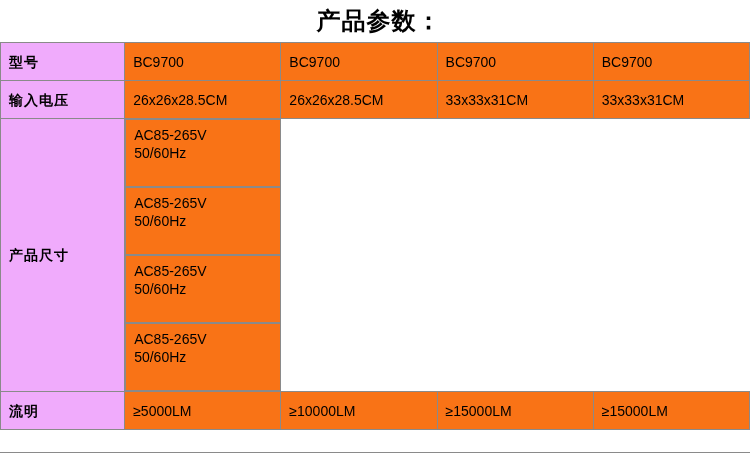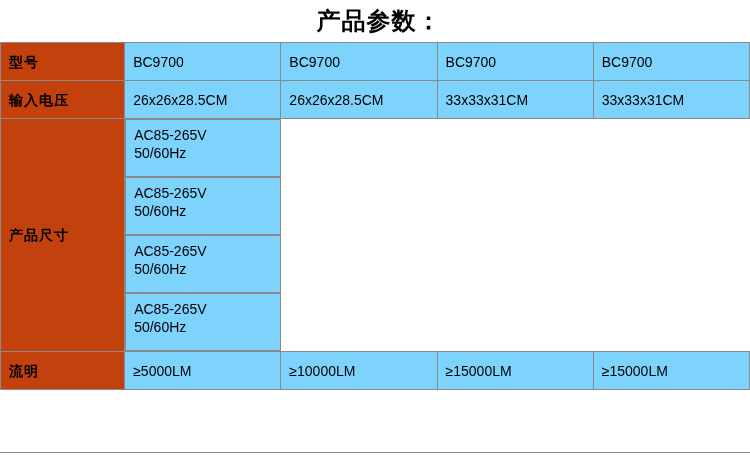--- a/index.html
+++ b/index.html
@@ -37,35 +37,35 @@
     border: 1px solid #8a8a8a;
     vertical-align: middle;
     font-size: 14px;
     color: #000000;
     padding: 6px 8px;
     line-height: 18px;
     height: 38px;
     box-sizing: border-box;
   }
   .spec-table tr.tall td {
-    height: 58px;
+    height: 68px;
   }
   .label-cell {
-    background: #c2410c;
+    background: #f0abfc;
     color: #ffffff;
     font-weight: bold;
     font-size: 16px;
     width: 124px;
     letter-spacing: 1px;
     text-align: left;
     padding-left: 8px;
   }
   .value-cell {
     width: 156px;
-    background: #7dd3fc;
+    background: #f97316;
   }
   .value-line {
     display: block;
     white-space: pre-line;
   }
   .footer-rule {
     position: absolute;
     left: 0;
     bottom: 20px;
     width: 750px;

